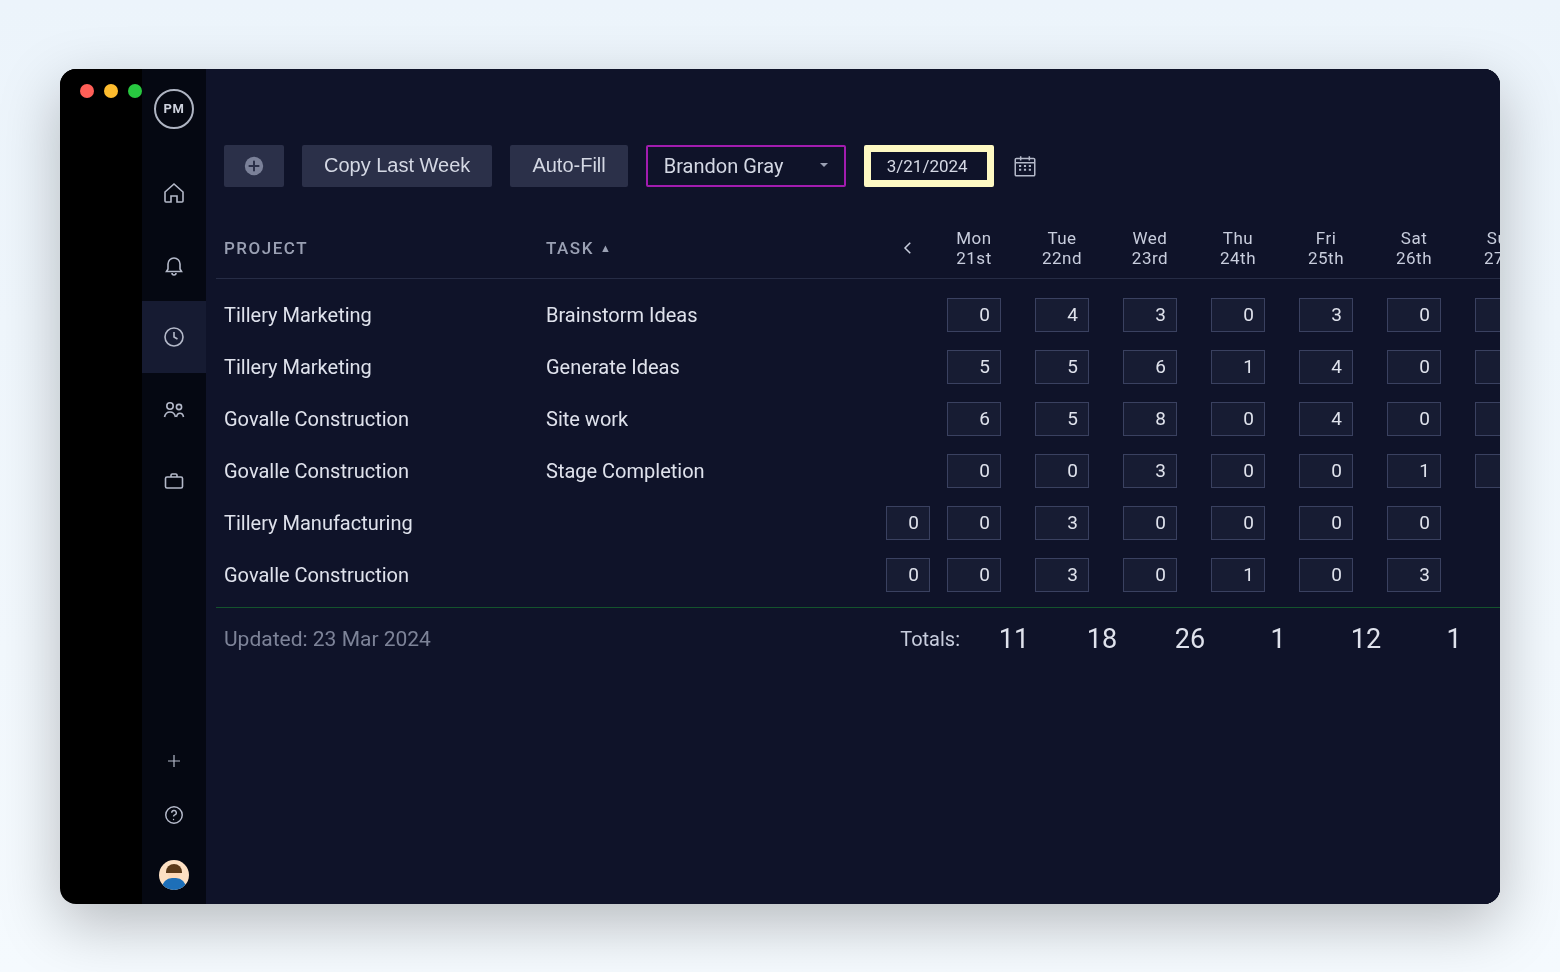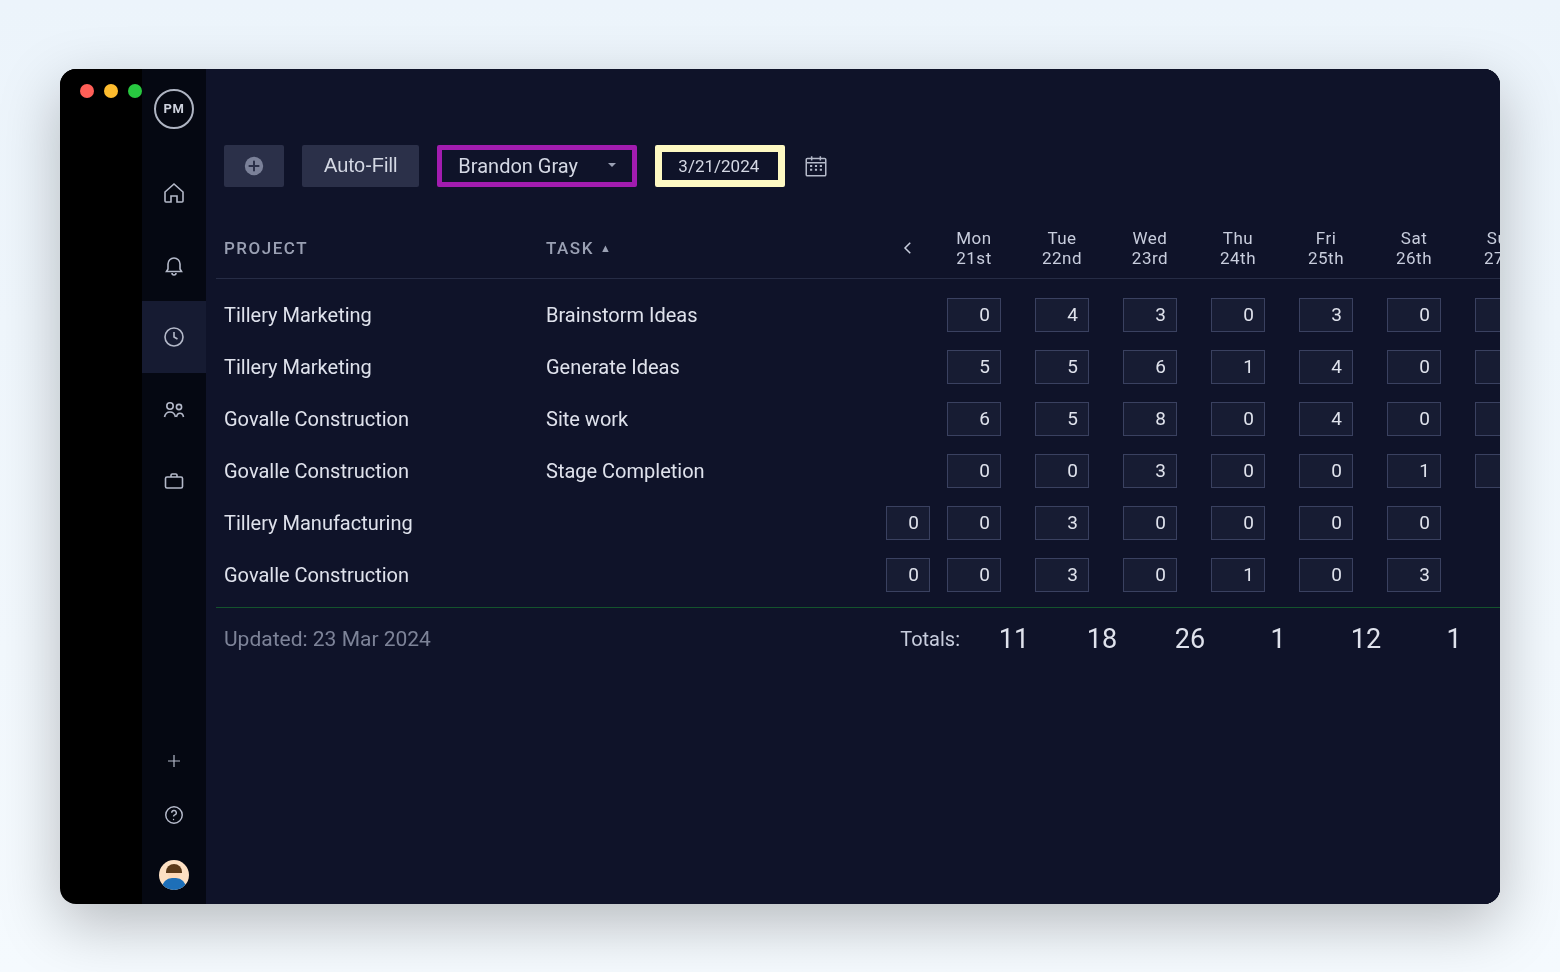--- a/index.html
+++ b/index.html
@@ -100,21 +100,21 @@
       padding: 0 22px;
       font-size: 20px;
       border-radius: 2px;
       display: flex; align-items: center; justify-content: center;
       cursor: pointer;
     }
     .btn-icon { width: 60px; padding:0; }
     .btn-icon svg { width: 22px; height: 22px; color:#9aa0b3; }
     .select {
       height: 42px; background: transparent;
-      border: 5px solid #a21caf; color:#d4d8e4; font-size:20px;
+      border: 2px solid #a21caf; color:#d4d8e4; font-size:20px;
       padding: 0 48px 0 16px; border-radius:2px;
       display:flex; align-items:center; position:relative; cursor:pointer;
       min-width: 200px;
     }
     .select .caret { position:absolute; right:12px; top:50%; transform:translateY(-50%); color:#9aa0b3; }
     .dateinput {
       height: 42px; border:7px solid #fef9c3; color:#d4d8e4; font-size:17px;
       padding:0 16px; display:flex; align-items:center; border-radius:2px; background:transparent;
       min-width:130px; cursor:text;
     }
@@ -232,20 +232,21 @@
 
     <div class="main">
       <div class="topspace"></div>
       <div class="toolbar">
         <button class="btn btn-icon">
           <svg viewBox="0 0 24 24" fill="currentColor">
               <circle cx="12" cy="12" r="10" fill="#7b8199"></circle>
               <path d="M12 7v10M7 12h10" stroke="#2b3049" stroke-width="2.2" stroke-linecap="round"></path>
             </svg>
         </button>
+        <button class="btn">Copy Last Week</button>
         <button class="btn">Auto-Fill</button>
         <div class="select">
           <span>Brandon Gray</span>
           <span class="caret">
             <svg width="16" height="16" viewBox="0 0 24 24" fill="currentColor">
                 <path d="M6 9l6 6 6-6z"></path>
               </svg>
           </span>
         </div>
         <div class="dateinput">

